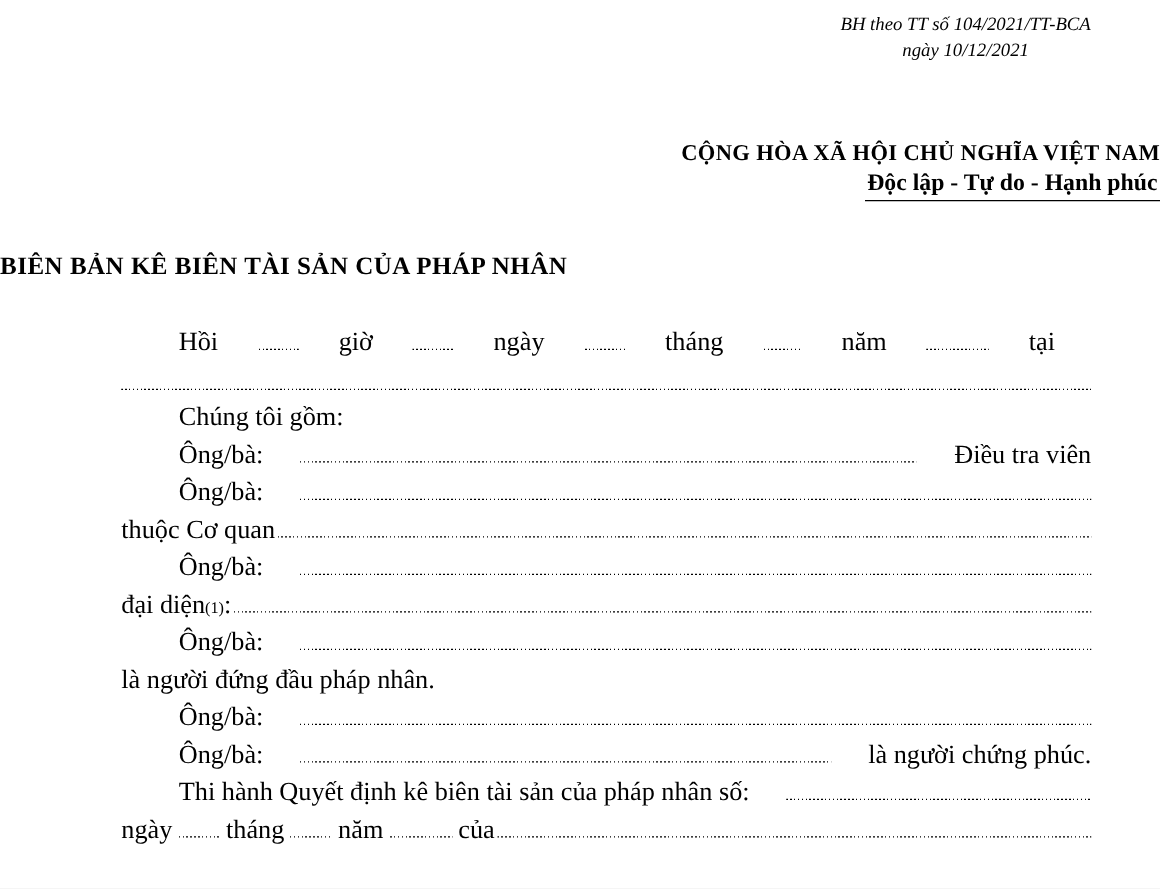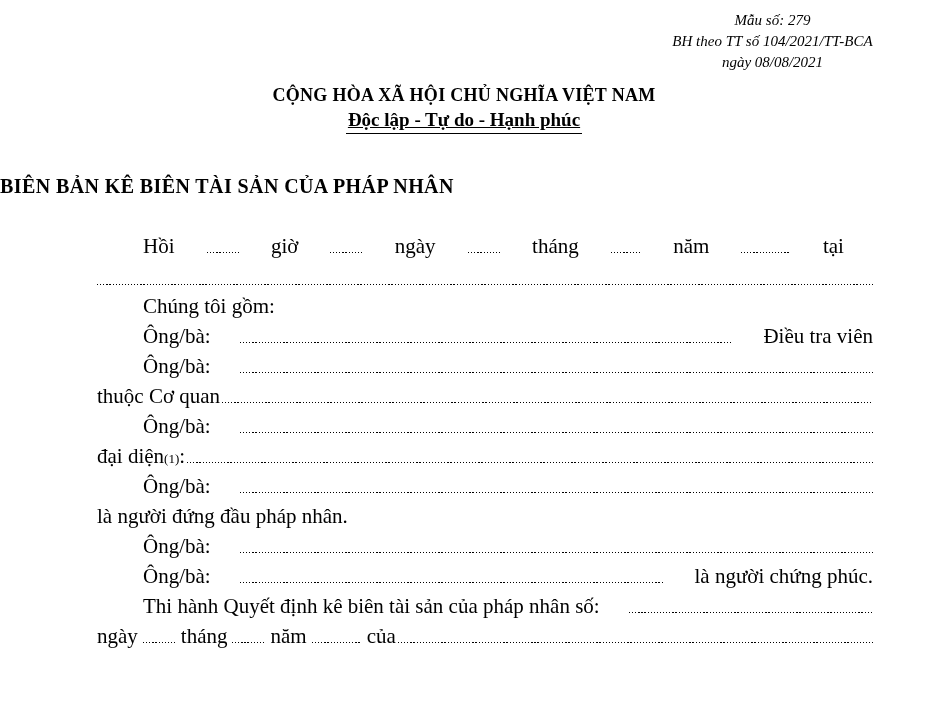--- a/index.html
+++ b/index.html
@@ -17,24 +17,24 @@
   .corner {
     position:absolute;
     top:10px; right:48px;
     width:215px;
     text-align:center;
     font-style:italic;
     font-size:15px;
     line-height:21px;
     white-space:nowrap;
   }
-  .header { padding-top:85px; text-align:center; }
+  .header { padding-top:112px; text-align:right; }
   .national { font-size:18px; font-weight:bold; letter-spacing:0.3px; }
   .motto { margin-top:3px; font-size:19px; font-weight:bold; }
-  .motto span { display:inline-block; border-bottom:1.6px solid #000; padding:0 2px 2px 2px;text-decoration:underline; }
+  .motto span { display:inline-block; border-bottom:1.6px solid #000; padding:0 2px 2px 2px; }
   .doc-title {
     margin-top:41px;
     font-weight:bold;
     font-size:20px;
     letter-spacing:0.4px;
   }
   .body { margin-top:33px; padding-left:97px; padding-right:55px; }
   .line {
     display:flex;
     align-items:baseline;
@@ -58,23 +58,22 @@
   .dotted-row .fill { margin:0 0 6px 0; }
   .suffix { margin-left:3px; }
   sup { font-size:13px; vertical-align:super; line-height:0; }
 </style>
 </head>
 <body>
 
 <div class="page">
 
   <div class="corner">
-    <div>Mẫu số: 279</div>
     <div>BH theo TT số 104/2021/TT-BCA</div>
-    <div>ngày 08/08/2021</div>
+    <div>ngày 10/12/2021</div>
   </div>
 
   <div class="header">
     <div class="national">CỘNG HÒA XÃ HỘI CHỦ NGHĨA VIỆT NAM</div>
     <div class="motto">
       <span>Độc lập - Tự do - Hạnh phúc</span>
     </div>
   </div>
 
   <div class="doc-title">BIÊN BẢN KÊ BIÊN TÀI SẢN CỦA PHÁP NHÂN</div>

